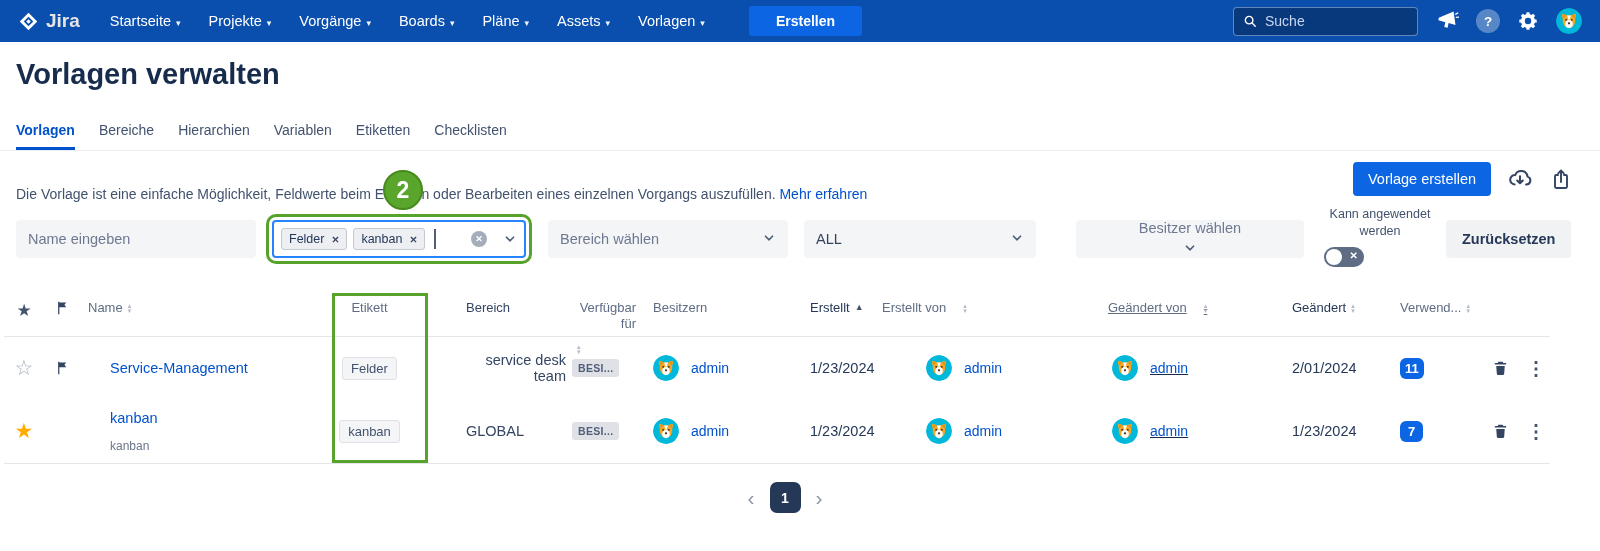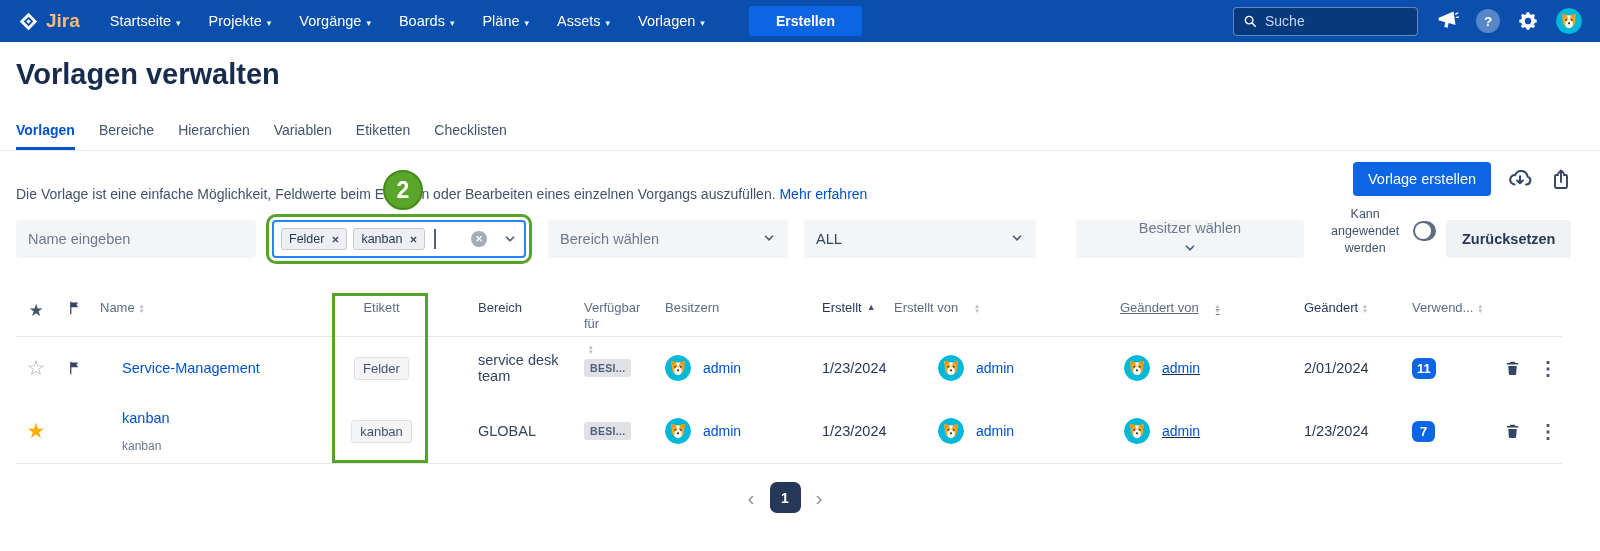--- a/index.html
+++ b/index.html
@@ -3,21 +3,21 @@
 <meta charset="utf-8">
 <style>
   html,body{margin:0;padding:0;}
   body{width:1600px;height:551px;position:relative;background:#fff;
        font-family:"Liberation Sans",sans-serif;overflow:hidden;color:#172B4D;}
 
   
   .topnav{position:absolute;top:0;left:0;right:0;height:42px;background:#0A4FAE;
           display:flex;align-items:center;justify-content:space-between;padding:0 18px;box-sizing:border-box;}
   .nav-left{display:flex;align-items:center;gap:30px;}
-  .logo{display:flex;align-items:center;gap:7px;color:#fdba74;font-size:19px;font-weight:600;cursor:pointer;}
+  .logo{display:flex;align-items:center;gap:7px;color:#e5e5e5;font-size:19px;font-weight:600;cursor:pointer;}
   .nav-items{display:flex;align-items:center;gap:28px;}
   .nav-item{color:#fff;font-size:14.5px;display:flex;align-items:center;gap:5px;cursor:pointer;white-space:nowrap;}
   .caret::before{content:"▾";font-size:9px;color:#fff;opacity:.95;}
   .nav-create{background:#0C66E4;border:none;border-radius:3px;color:#fff;font-size:14px;font-weight:700;
               padding:7px 27px;margin-left:16px;cursor:pointer;font-family:inherit;}
   .nav-right{display:flex;align-items:center;gap:17px;}
   .nav-search{width:165px;height:27px;background:rgba(9,30,66,.45);border:1px solid rgba(170,200,235,.55);
               border-radius:4px;display:flex;align-items:center;gap:8px;padding:0 9px;cursor:text;}
   .search-ph{color:#C7D6EF;font-size:14px;}
   .icon-btn{display:flex;align-items:center;justify-content:center;cursor:pointer;background:none;border:none;padding:0;}
@@ -55,37 +55,37 @@
   .chip-x{cursor:pointer;display:inline-flex;}
   .chip-x::before{content:"✕";font-size:9.5px;font-weight:700;color:#344563;}
   .text-cursor{width:1.5px;height:20px;background:#505F79;margin-left:3px;}
   .clear-btn{margin-left:auto;width:16px;height:16px;border-radius:50%;background:#A5ADBA;flex:none;
              display:flex;align-items:center;justify-content:center;cursor:pointer;}
   .clear-btn::before{content:"✕";font-size:9px;font-weight:700;color:#fff;}
   .sel-chevron{margin-left:10px;flex:none;display:inline-flex;}
   .f-scope{width:240px;margin-right:16px;}
   .f-type{width:232px;}
   .f-owner{width:228px;margin-left:40px;flex-direction:column;}
-  .toggle-block{width:112px;margin-left:20px;margin-top:-14px;display:flex;flex-direction:row;align-items:center;gap:7px;}
+  .toggle-block{width:112px;margin-left:20px;margin-top:-14px;display:flex;flex-direction:column;gap:7px;}
   .toggle-label{font-size:12.5px;color:#42526E;text-align:center;line-height:1.35;}
   .toggle{width:40px;height:20px;background:#5E6C84;border-radius:10px;position:relative;cursor:pointer;}
   .knob{width:16px;height:16px;background:#fff;border-radius:50%;position:absolute;left:2px;top:2px;}
   .toggle-x::before{content:"✕";color:#fff;font-size:10px;font-weight:700;position:absolute;right:6px;top:3px;}
   .reset{height:38px;margin-left:10px;background:#F1F2F4;border:none;border-radius:4px;color:#253858;
          font-size:14.5px;font-weight:600;padding:0 16px;cursor:pointer;font-family:inherit;}
 
   
   .annot-circle{position:absolute;left:383px;top:170px;width:40px;height:40px;border-radius:50%;
                 background:#5AA52C;border:2px solid #468A1C;box-sizing:border-box;color:#fff;font-size:23px;
                 font-weight:700;display:flex;align-items:center;justify-content:center;z-index:30;}
   .annot-col{position:absolute;left:332px;top:293px;width:96px;height:170px;border:3px solid #56A22B;
              box-sizing:border-box;z-index:25;pointer-events:none;}
 
   
-  .table{position:absolute;top:293px;left:16px;font-size:14.5px;}
+  .table{position:absolute;top:293px;left:4px;font-size:14.5px;text-align:right;}
   .trow{display:grid;grid-template-columns:40px 36px 241px 97px 148px 70px 162px 84px 226px 180px 100px 90px 44px 28px;
         align-items:center;}
   .thead{height:44px;border-bottom:1px solid #E4E6EA;color:#5E6C84;font-size:13px;align-items:start;
          padding-top:7px;box-sizing:border-box;}
   .tr1{height:62px;}
   .tr2{height:64px;border-bottom:1px solid #E4E6EA;}
   .c{display:flex;align-items:center;}
   .hc{display:flex;align-items:flex-start;flex-wrap:wrap;line-height:1.25;}
   .c-star,.c-flag,.c-trash,.c-kebab{justify-content:center;}
   .star-header::before{content:"★";font-size:17px;color:#44546F;}

